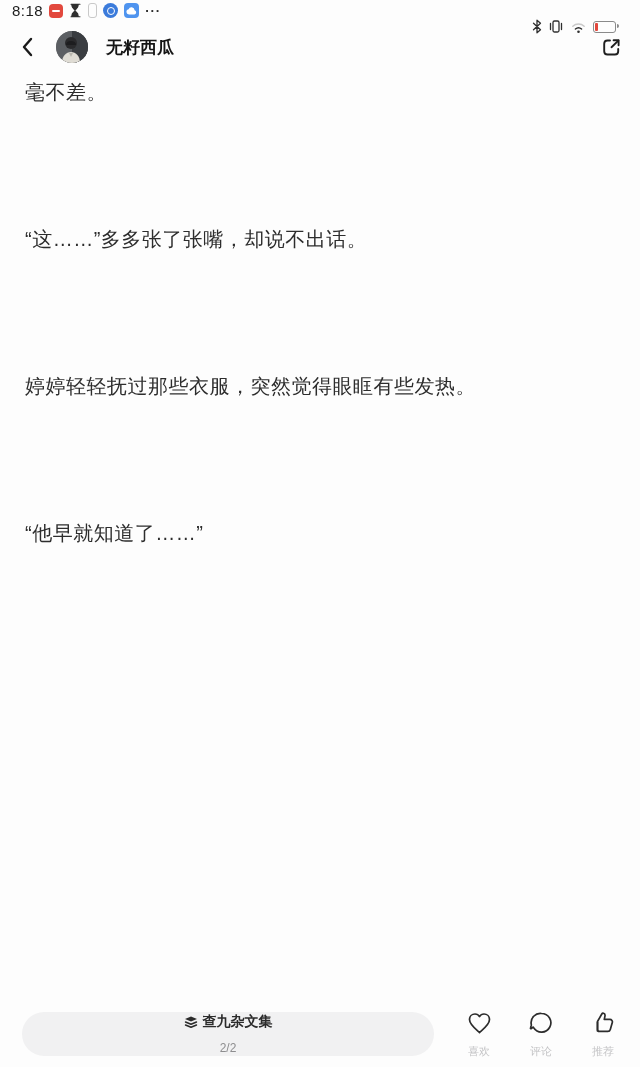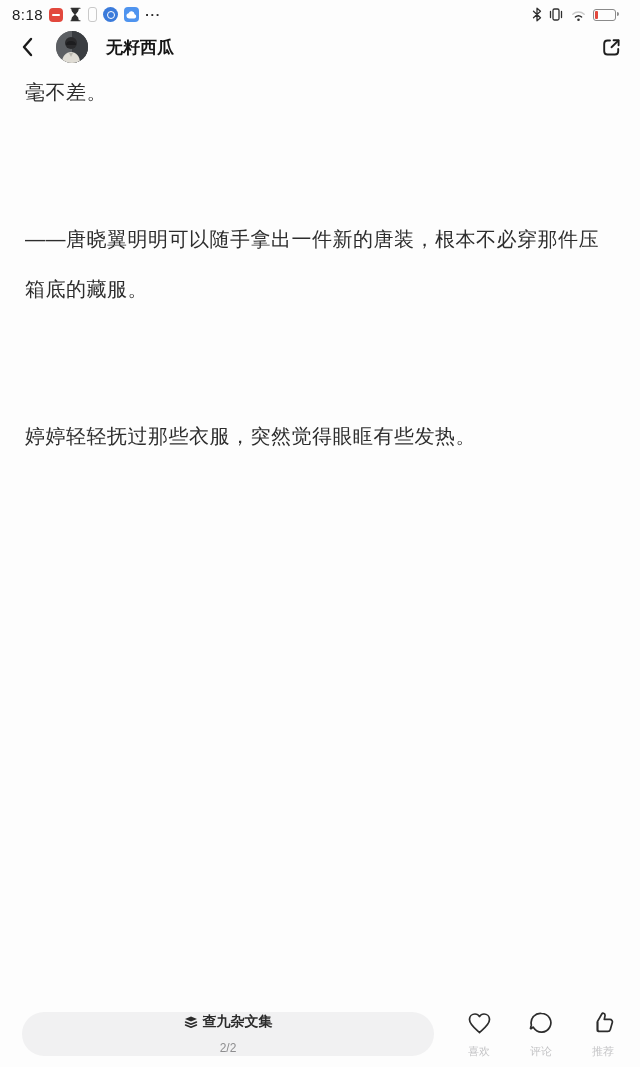--- a/index.html
+++ b/index.html
@@ -5,23 +5,23 @@
   html,body{margin:0;padding:0;}
   body{
     width:640px;height:1067px;
     background:#fdfdfd;
     font-family:"Liberation Sans","DejaVu Sans",sans-serif;
     position:relative;overflow:hidden;
     color:#2e2e2e;
   }
   
   .status-bar{
-    height:27px;display:flex;align-items:center;
+    height:27px;display:flex;align-items:flex-start;
     padding:2px 24px 0 12px;box-sizing:border-box;
-    font-size:15px;color:#1c1c1c;
+    font-size:15px;color:#1c1c1c;flex-direction:column;
   }
   .sb-left{display:flex;align-items:center;gap:6px;}
   .sb-time{font-weight:500;letter-spacing:.5px;}
   .sb-right{margin-left:auto;display:flex;align-items:center;gap:6px;}
   .sb-icon{display:inline-flex;align-items:center;justify-content:center;}
   .icon-red{width:14px;height:14px;border-radius:4px;background:#e2483d;position:relative;}
   .icon-red::after{content:"";position:absolute;left:3px;right:3px;top:6px;height:2px;border-radius:2px;background:#ffffff;}
   .icon-device{width:9px;height:15px;border:1.5px solid #c9c9c9;border-radius:3px;box-sizing:border-box;}
   .icon-bluecircle{width:15px;height:15px;border-radius:50%;background:#3b7bdb;position:relative;}
   .icon-bluecircle::after{content:"";position:absolute;left:3.5px;top:3.5px;width:8px;height:8px;border:1.6px solid #fff;border-radius:50%;box-sizing:border-box;}
@@ -142,22 +142,23 @@
     <svg width="25" height="25" viewBox="0 0 25 25">
       <path d="M11 5.5 H8.5 C6.6 5.5 5.2 6.9 5.2 8.8 v7.4 c0 1.9 1.4 3.3 3.3 3.3 h7.4 c1.9 0 3.3-1.4 3.3-3.3 V14" fill="none" stroke="#1f1f1f" stroke-width="1.9" stroke-linecap="round"></path>
       <path d="M12.5 12.2 L19.3 5.6" fill="none" stroke="#1f1f1f" stroke-width="1.9" stroke-linecap="round"></path>
       <path d="M14.6 5.3 H19.6 V10.2" fill="none" stroke="#1f1f1f" stroke-width="1.9" stroke-linecap="round" stroke-linejoin="round"></path>
     </svg>
   </div>
 </div>
 
 <div class="content">
   <p>毫不差。</p>
-  <p>——唐晓翼明明可以随手拿出一件新的唐装，根本不必穿那件压箱底的藏服。</p>
+  <p>“这……”多多张了张嘴，却说不出话。</p>
   <p>婷婷轻轻抚过那些衣服，突然觉得眼眶有些发热。</p>
+  <p>“他早就知道了……”</p>
 </div>
 
 <div class="footer">
   <div class="collection-pill">
     <div class="pill-title-row">
       <span style="display:inline-flex;">
         <svg width="14" height="14" viewBox="0 0 14 14">
           <path d="M7 1.5 L13 4 L7 6.5 L1 4 Z" fill="#2b2b2b"></path>
           <path d="M1.5 7 L7 9.3 L12.5 7" fill="none" stroke="#2b2b2b" stroke-width="1.5" stroke-linecap="round" stroke-linejoin="round"></path>
           <path d="M1.5 10 L7 12.3 L12.5 10" fill="none" stroke="#2b2b2b" stroke-width="1.5" stroke-linecap="round" stroke-linejoin="round"></path>

